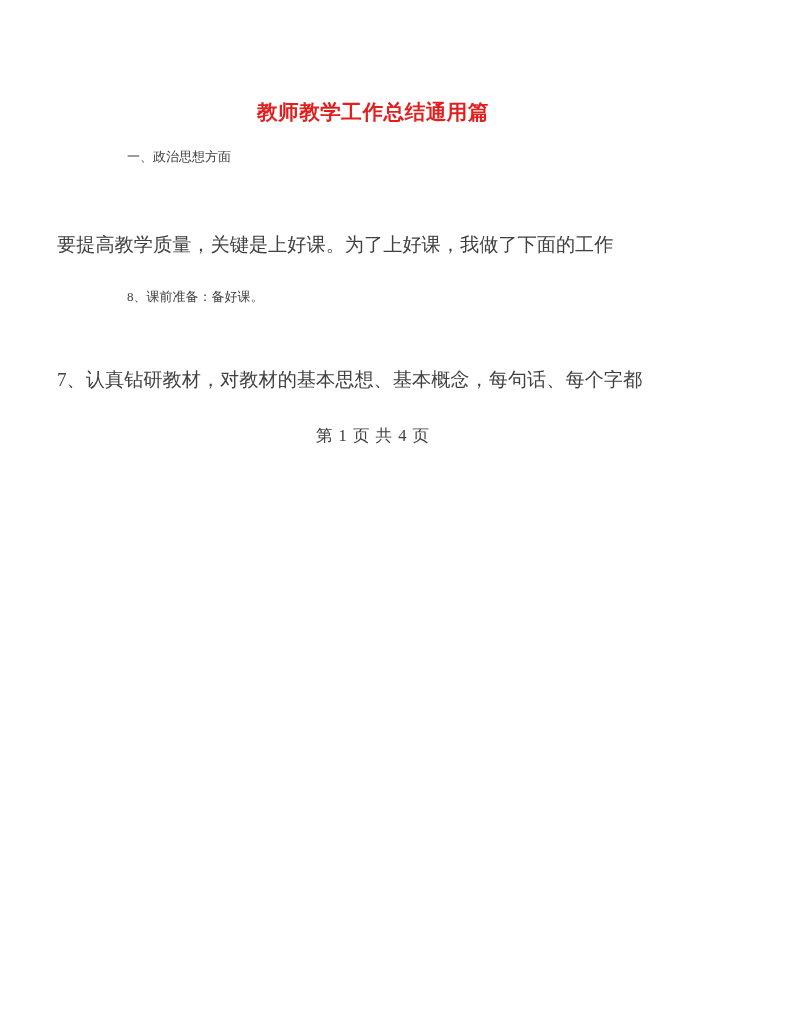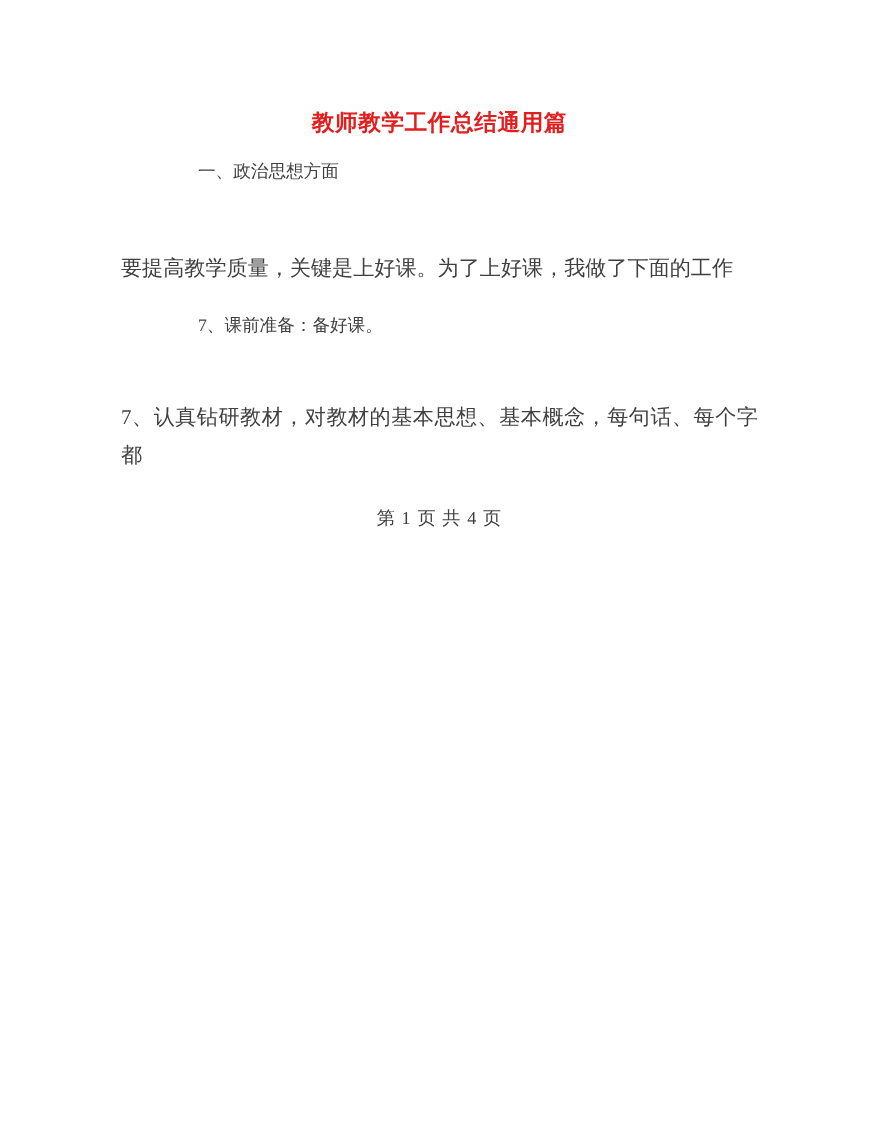--- a/index.html
+++ b/index.html
@@ -6,21 +6,21 @@
     margin: 0;
     padding: 0;
     background: #ffffff;
   }
   .page {
     position: relative;
     width: 800px;
     height: 1036px;
     background: #ffffff;
     box-sizing: border-box;
-    padding: 99px 111px 0 110px;
+    padding: 99px 111px 0 57px;
     font-family: "Liberation Serif", "DejaVu Serif", serif;
     color: #404040;
     overflow: hidden;
   }
   .doc-title {
     margin: 0;
     text-align: center;
     color: #e21f1f;
     font-weight: bold;
     font-size: 20.6px;
@@ -29,21 +29,21 @@
   }
   .para {
     margin: 0;
     font-size: 19.2px;
     line-height: 35px;
     text-align: justify;
     text-justify: inter-ideograph;
     letter-spacing: 0;
   }
   .para-first    { margin-top: 50px; }
-  .heading       { margin: 0; font-size: 16px; line-height: 35px; padding-left: 70px; }
+  .heading       { margin: 0; font-size: 13px; line-height: 35px; padding-left: 70px; }
   .heading-1     { margin-top: 14px; }
   .para-second   { margin-top: 53px; }
   .heading-2     { margin-top: 16px; }
   .para-third    { margin-top: 53px; }
   .list-item-1   { margin-top: 17px; }
   .para-fourth   { margin-top: 48px; }
   .page-footer {
     margin-top: 28px;
     text-align: center;
     font-size: 16.5px;
@@ -59,21 +59,21 @@
 
   <h1 class="doc-title">教师教学工作总结通用篇</h1>
 
 
   <p class="heading heading-1">一、政治思想方面</p>
 
 
 
   <p class="para para-third">要提高教学质量，关键是上好课。为了上好课，我做了下面的工作</p>
 
-  <p class="heading list-item-1">7、课前准备：备好课。</p>
+  <p class="heading list-item-1">8、课前准备：备好课。</p>
 
   <p class="para para-fourth">7、认真钻研教材，对教材的基本思想、基本概念，每句话、每个字都</p>
 
   <div class="page-footer">
     <span>第 1 页 共 4 页</span>
   </div>
 
 </div>
 
 </body></html>

